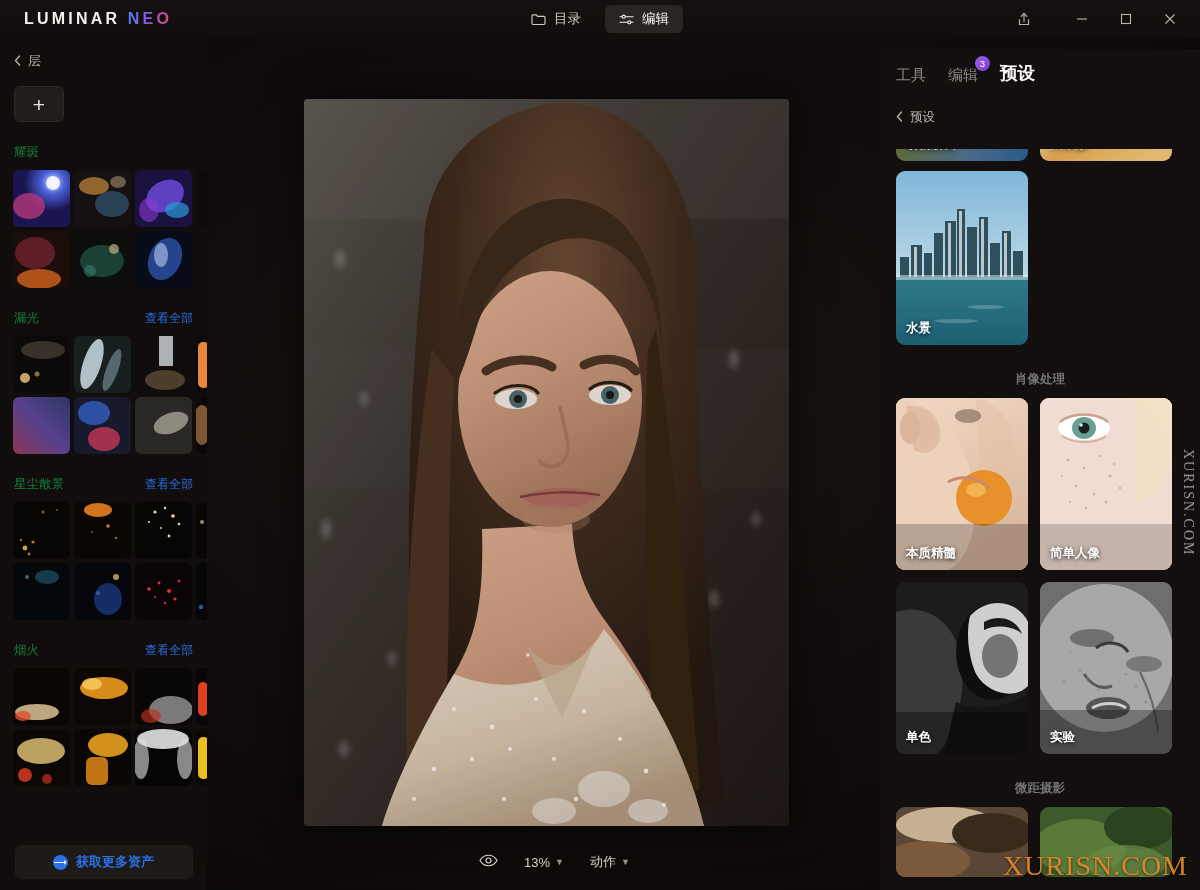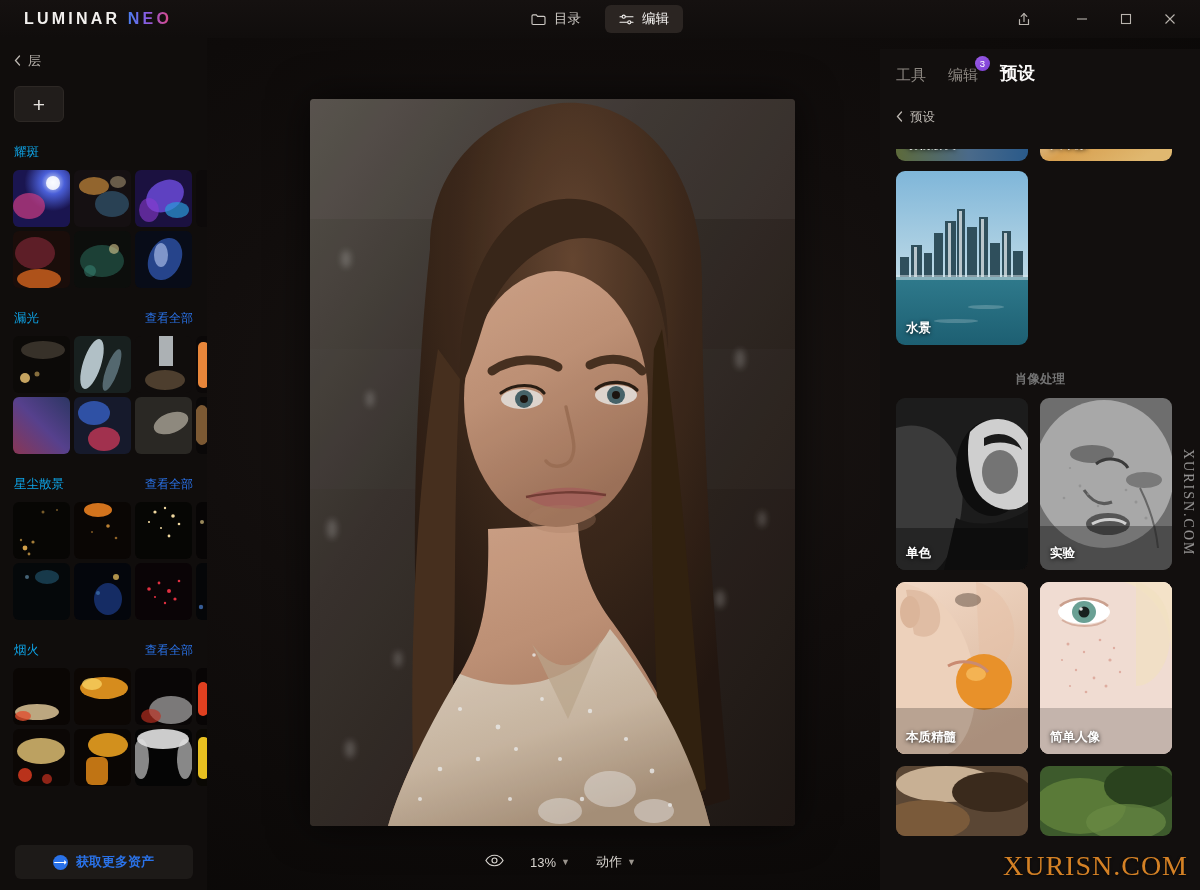--- a/index.html
+++ b/index.html
@@ -74,21 +74,21 @@
     margin: 16px 0 0 14px; width: 50px; height: 36px; border-radius: 6px;
     background: #211d1b; border: 1px solid #2d2825;
     display: flex; align-items: center; justify-content: center;
     color: #e6e3df; font-size: 21px; font-weight: 300; line-height: 1;
   }
   .sect { margin-top: 22px; }
   .sect-head {
     display: flex; align-items: center; justify-content: space-between;
     padding: 0 14px 0 14px; margin-bottom: 9px;
   }
-  .sect-name { font-size: 12.5px; color: #0ea5e9; font-weight: 400; }
+  .sect-name { font-size: 12.5px; color: #15803d; font-weight: 400; }
   .sect-all { font-size: 12px; color: #2a72e8; }
   .thumb-grid {
     display: grid; grid-template-columns: repeat(4, 57px);
     gap: 4px; padding-left: 13px;
   }
   .thumb { width: 57px; height: 57px; border-radius: 6px; overflow: hidden; background:#141110; }
   .left-footer {
     position: absolute; left: 0; bottom: 0; width: 207px; height: 56px;
     background: #100d0c; display:flex; align-items:center; justify-content:center;
   }
@@ -98,21 +98,21 @@
     color: #2a72e8; font-size: 13px; font-weight: 600;
   }
   .assets-dot {
     width: 15px; height: 15px; border-radius: 50%; background: #2a72e8;
     display: flex; align-items: center; justify-content: center;
     color: #fff; font-size: 9px;
   }
 
   
   .canvas-area {
-    position: absolute; left: 224px; top: 38px; width: 673px; height: 852px;
+    position: absolute; left: 218px; top: 38px; width: 673px; height: 852px;
   }
   .photo-frame {
     position: absolute; left: 86px; top: 61px; width: 485px; height: 727px;
     border-radius: 4px; overflow: hidden;
     box-shadow: 0 0 40px rgba(0,0,0,.65);
     background: #2b2420;
   }
   .photo-frame svg { display: block; width: 100%; height: 100%; }
   .bottom-bar {
     position: absolute; left: 0; bottom: 0; width: 673px; height: 56px;
@@ -704,61 +704,20 @@
           </svg>
           <span class="plabel">水景</span>
         </div>
       </div>
 
       <div class="rp-sect-title">肖像处理</div>
 
       <div class="preset-row">
         <div class="pcard" style="height:172px;">
           <svg viewBox="0 0 132 172" preserveAspectRatio="none">
-            <rect width="132" height="172" fill="#1c1c1c"></rect>
-            <path d="M0 30 C30 20 60 40 66 80 C70 120 56 160 40 172 L0 172Z" fill="#3a3a3a"></path>
-            <ellipse cx="96" cy="70" rx="36" ry="48" fill="#0e0e0e"></ellipse>
-            <path d="M74 34 C92 14 122 18 132 40 L132 104 C118 118 92 112 80 92 C72 74 70 50 74 34Z" fill="#cfcfcf"></path>
-            <path d="M88 40 C102 32 120 36 126 52 C118 44 100 42 88 48Z" fill="#1a1a1a"></path>
-            <ellipse cx="104" cy="74" rx="18" ry="22" fill="#2a2a2a" opacity=".55"></ellipse>
-            <path d="M60 120 C80 130 110 126 132 112 L132 172 L48 172Z" fill="#141414"></path>
-            <rect y="130" width="132" height="42" fill="#000" opacity=".35"></rect>
-          </svg>
-          <span class="plabel">单色</span>
-        </div>
-        <div class="pcard" style="height:172px;">
-          <svg viewBox="0 0 132 172" preserveAspectRatio="none">
-            <rect width="132" height="172" fill="#6e6e6e"></rect>
-            <ellipse cx="64" cy="76" rx="70" ry="74" fill="#a8a8a8"></ellipse>
-            <ellipse cx="52" cy="56" rx="22" ry="9" fill="#4a4a4a" opacity=".6"></ellipse>
-            <ellipse cx="104" cy="82" rx="18" ry="8" fill="#4a4a4a" opacity=".5"></ellipse>
-            <path d="M56 66 C66 58 82 60 88 70" stroke="#3a3a3a" stroke-width="3" fill="none"></path>
-            <path d="M44 92 C52 104 62 108 72 104" stroke="#5a5a5a" stroke-width="3" fill="none"></path>
-            <ellipse cx="68" cy="126" rx="22" ry="11" fill="#555"></ellipse>
-            <path d="M52 126 C62 120 78 120 86 126" stroke="#cfcfcf" stroke-width="3" fill="none"></path>
-            <g fill="#888" opacity=".6">
-              <circle cx="40" cy="88" r="1.4"></circle>
-                <circle cx="48" cy="96" r="1.2"></circle>
-                <circle cx="86" cy="92" r="1.3"></circle>
-              <circle cx="96" cy="104" r="1.5"></circle>
-                <circle cx="30" cy="70" r="1.1"></circle>
-                <circle cx="106" cy="120" r="1.6"></circle>
-              <circle cx="58" cy="108" r="1.2"></circle>
-                <circle cx="24" cy="100" r="1.3"></circle>
-            </g>
-            <path d="M100 90 C110 110 116 130 118 150" stroke="#3a3a3a" stroke-width="2" fill="none" opacity=".6"></path>
-            <rect y="128" width="132" height="44" fill="#000" opacity=".3"></rect>
-          </svg>
-          <span class="plabel">实验</span>
-        </div>
-      </div>
-
-      <div class="preset-row">
-        <div class="pcard" style="height:172px;">
-          <svg viewBox="0 0 132 172" preserveAspectRatio="none">
             <defs>
                 <linearGradient id="sk2" x1="0" y1="0" x2="0.4" y2="1">
                   <stop offset="0" stop-color="#f2d9c6"></stop>
                   <stop offset="1" stop-color="#dab89f"></stop>
                 </linearGradient>
               </defs>
             <rect width="132" height="172" fill="#e6cdb6"></rect>
             <path d="M0 0 L132 0 L132 172 L0 172Z" fill="url(#sk2)"></path>
             <path d="M0 0 C40 4 70 40 78 90 C84 132 70 164 52 172 L0 172Z" fill="#edd1bb"></path>
             <path d="M10 8 C34 6 46 22 44 40 C42 54 28 58 18 52" fill="#e0bda4"></path>
@@ -797,20 +756,62 @@
               <circle cx="46" cy="110" r="1.3"></circle>
                 <circle cx="30" cy="104" r="1.1"></circle>
                 <circle cx="74" cy="66" r="1.2"></circle>
             </g>
             <rect y="126" width="132" height="46" fill="#000" opacity=".18"></rect>
           </svg>
           <span class="plabel">简单人像</span>
         </div>
       </div>
 
+      <div class="preset-row">
+        <div class="pcard" style="height:172px;">
+          <svg viewBox="0 0 132 172" preserveAspectRatio="none">
+            <rect width="132" height="172" fill="#1c1c1c"></rect>
+            <path d="M0 30 C30 20 60 40 66 80 C70 120 56 160 40 172 L0 172Z" fill="#3a3a3a"></path>
+            <ellipse cx="96" cy="70" rx="36" ry="48" fill="#0e0e0e"></ellipse>
+            <path d="M74 34 C92 14 122 18 132 40 L132 104 C118 118 92 112 80 92 C72 74 70 50 74 34Z" fill="#cfcfcf"></path>
+            <path d="M88 40 C102 32 120 36 126 52 C118 44 100 42 88 48Z" fill="#1a1a1a"></path>
+            <ellipse cx="104" cy="74" rx="18" ry="22" fill="#2a2a2a" opacity=".55"></ellipse>
+            <path d="M60 120 C80 130 110 126 132 112 L132 172 L48 172Z" fill="#141414"></path>
+            <rect y="130" width="132" height="42" fill="#000" opacity=".35"></rect>
+          </svg>
+          <span class="plabel">单色</span>
+        </div>
+        <div class="pcard" style="height:172px;">
+          <svg viewBox="0 0 132 172" preserveAspectRatio="none">
+            <rect width="132" height="172" fill="#6e6e6e"></rect>
+            <ellipse cx="64" cy="76" rx="70" ry="74" fill="#a8a8a8"></ellipse>
+            <ellipse cx="52" cy="56" rx="22" ry="9" fill="#4a4a4a" opacity=".6"></ellipse>
+            <ellipse cx="104" cy="82" rx="18" ry="8" fill="#4a4a4a" opacity=".5"></ellipse>
+            <path d="M56 66 C66 58 82 60 88 70" stroke="#3a3a3a" stroke-width="3" fill="none"></path>
+            <path d="M44 92 C52 104 62 108 72 104" stroke="#5a5a5a" stroke-width="3" fill="none"></path>
+            <ellipse cx="68" cy="126" rx="22" ry="11" fill="#555"></ellipse>
+            <path d="M52 126 C62 120 78 120 86 126" stroke="#cfcfcf" stroke-width="3" fill="none"></path>
+            <g fill="#888" opacity=".6">
+              <circle cx="40" cy="88" r="1.4"></circle>
+                <circle cx="48" cy="96" r="1.2"></circle>
+                <circle cx="86" cy="92" r="1.3"></circle>
+              <circle cx="96" cy="104" r="1.5"></circle>
+                <circle cx="30" cy="70" r="1.1"></circle>
+                <circle cx="106" cy="120" r="1.6"></circle>
+              <circle cx="58" cy="108" r="1.2"></circle>
+                <circle cx="24" cy="100" r="1.3"></circle>
+            </g>
+            <path d="M100 90 C110 110 116 130 118 150" stroke="#3a3a3a" stroke-width="2" fill="none" opacity=".6"></path>
+            <rect y="128" width="132" height="44" fill="#000" opacity=".3"></rect>
+          </svg>
+          <span class="plabel">实验</span>
+        </div>
+      </div>
+
+      <div class="rp-sect-title">微距摄影</div>
 
       <div class="preset-row">
         <div class="pcard" style="height:70px;">
           <svg viewBox="0 0 132 70" preserveAspectRatio="none">
             <rect width="132" height="70" fill="#5a4634"></rect>
             <ellipse cx="50" cy="18" rx="50" ry="18" fill="#c8b094"></ellipse>
             <ellipse cx="96" cy="26" rx="40" ry="20" fill="#3a2a1c"></ellipse>
             <ellipse cx="30" cy="54" rx="44" ry="20" fill="#7a5a3a"></ellipse>
           </svg>
           <span class="plabel"></span>

